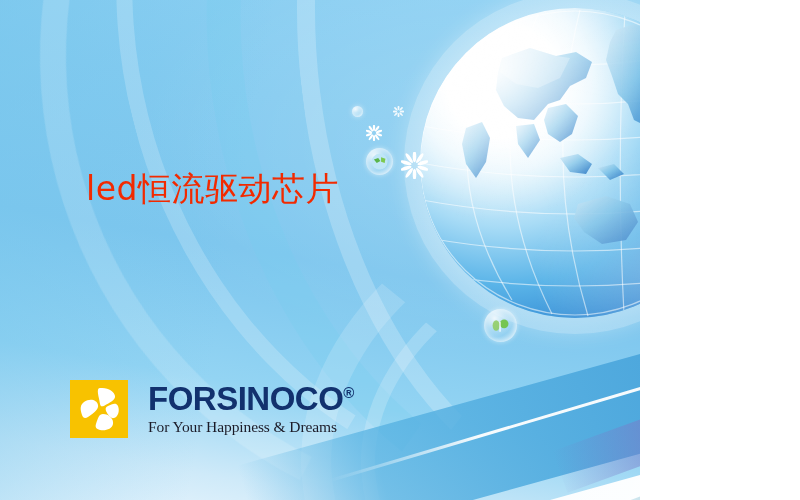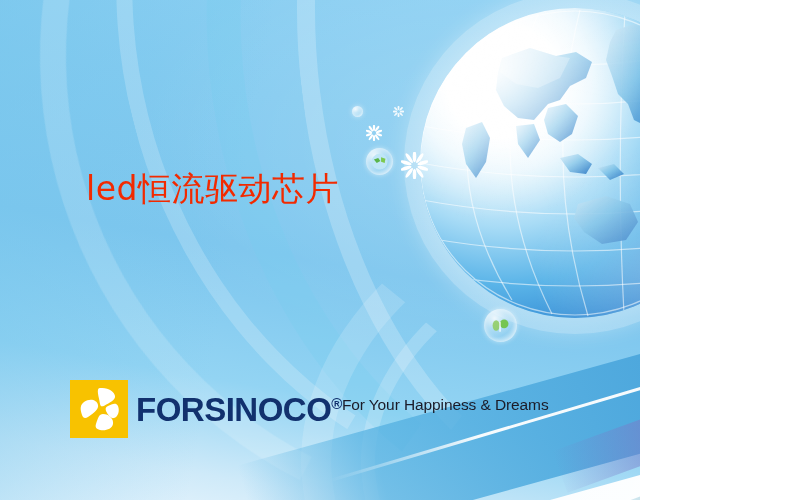--- a/index.html
+++ b/index.html
@@ -238,23 +238,23 @@
     display: flex;
     align-items: center;
   }
   .logo-mark {
     width: 58px;
     height: 58px;
     background: #f8c200;
     flex: none;
   }
   .logo-text {
-    margin-left: 8px;
+    margin-left: 20px;
     display: flex;
-    flex-direction: row;
+    flex-direction: column;
     justify-content: center;
   }
   .logo-name {
     color: #12316e;
     font-weight: bold;
     font-size: 33px;
     line-height: 1;
     letter-spacing: -0.5px;
     font-family: "Liberation Sans", sans-serif;
   }
@@ -262,21 +262,21 @@
     font-size: 15px;
     vertical-align: super;
     line-height: 1;
   }
   .logo-tag {
     color: #1b1b28;
     font-size: 15.5px;
     line-height: 1.2;
     margin-top: 3px;
     letter-spacing: -0.1px;
-    font-family: Liberation Sans, sans-serif;
+    font-family: Liberation Serif, serif;
   }
 </style>
 </head>
 <body>
 
 <div id="banner">
 
   <div class="bg-base"></div>
   <div class="bg-vignette"></div>
 

